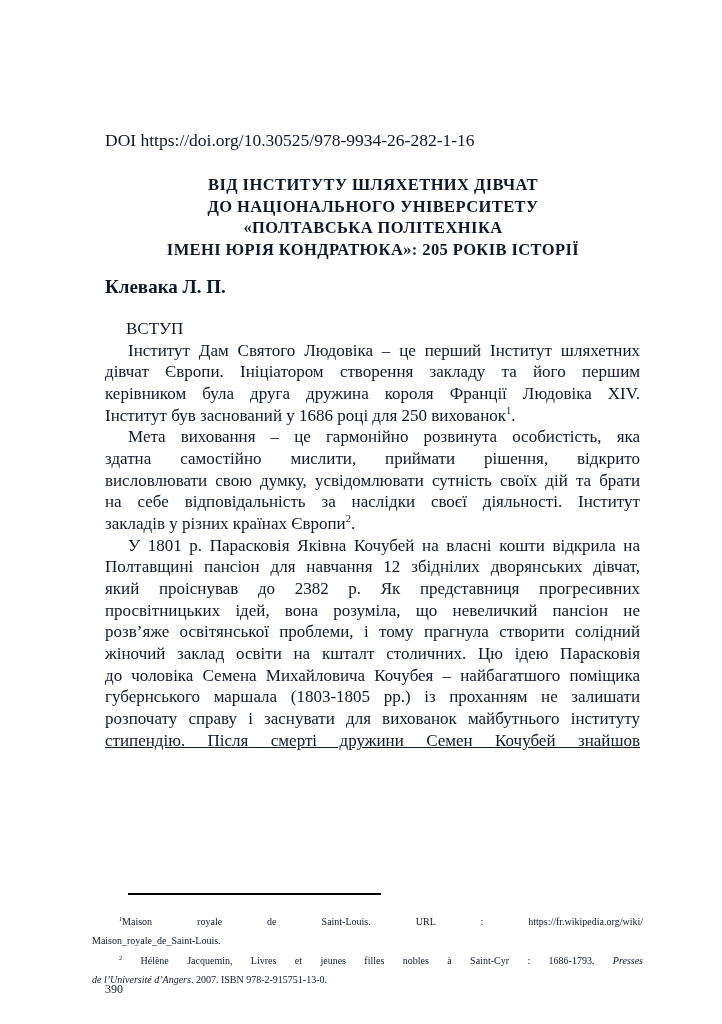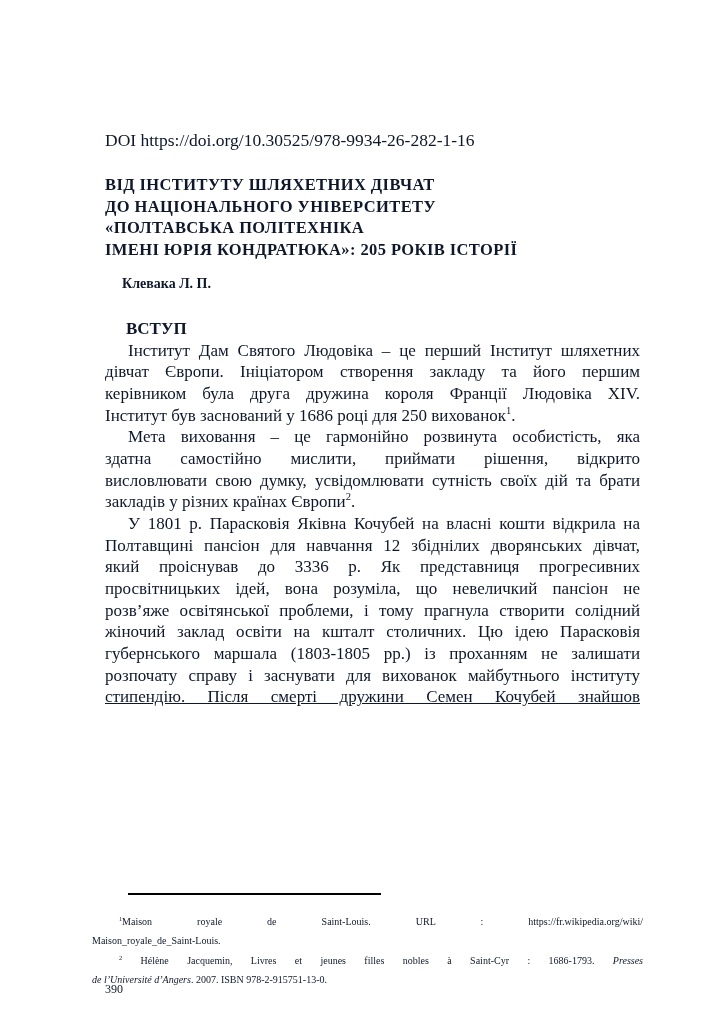--- a/index.html
+++ b/index.html
@@ -24,44 +24,44 @@
     width: 536px;
     font-size: 17.5px;
     line-height: 22px;
     white-space: nowrap;
   }
   .title {
     position: absolute;
     left: 105px;
     top: 128px;
     width: 536px;
-    text-align: left;
+    text-align: center;
     font-weight: bold;
     font-size: 16.5px;
     line-height: 21.7px;
     letter-spacing: 0.4px;
   }
   .author {
     position: absolute;
-    left: 122px;
+    left: 105px;
     top: 230px;
     width: 536px;
     font-weight: bold;
-    font-size: 14px;
+    font-size: 19px;
   }
   .body-col {
     position: absolute;
     left: 105px;
     top: 272px;
     width: 535px;
     font-size: 17px;
     line-height: 21.67px;
   }
   .heading {
-    font-weight: bold;
+    font-weight: normal;
     text-indent: 21px;
   }
   .para .ln {
     text-align: justify;
     text-align-last: justify;
   }
   .para .ln:first-child { text-indent: 23px; }
   .para .ln:last-child { text-align-last: left; }
   .para.cont .ln:last-child { text-align-last: justify; text-decoration: underline; }
   sup {
@@ -114,29 +114,31 @@
     <div class="para">
         <div class="ln">Інститут Дам Святого Людовіка – це перший Інститут шляхетних</div>
         <div class="ln">дівчат Європи. Ініціатором створення закладу та його першим</div>
         <div class="ln">керівником була друга дружина короля Франції Людовіка XIV.</div>
         <div class="ln">Інститут був заснований у 1686 році для 250 вихованок<sup>1</sup>.</div>
       </div>
     <div class="para">
         <div class="ln">Мета виховання – це гармонійно розвинута особистість, яка</div>
         <div class="ln">здатна самостійно мислити, приймати рішення, відкрито</div>
         <div class="ln">висловлювати свою думку, усвідомлювати сутність своїх дій та брати</div>
+        <div class="ln">на себе відповідальність за наслідки своєї діяльності. Інститут</div>
         <div class="ln">закладів у різних країнах Європи<sup>2</sup>.</div>
       </div>
     <div class="para cont">
         <div class="ln">У 1801 р. Парасковія Яківна Кочубей на власні кошти відкрила на</div>
         <div class="ln">Полтавщині пансіон для навчання 12 збіднілих дворянських дівчат,</div>
-        <div class="ln">який проіснував до 3336 р. Як представниця прогресивних</div>
+        <div class="ln">який проіснував до 2382 р. Як представниця прогресивних</div>
         <div class="ln">просвітницьких ідей, вона розуміла, що невеличкий пансіон не</div>
         <div class="ln">розв’яже освітянської проблеми, і тому прагнула створити солідний</div>
         <div class="ln">жіночий заклад освіти на кшталт столичних. Цю ідею Парасковія</div>
+        <div class="ln">до чоловіка Семена Михайловича Кочубея – найбагатшого поміщика</div>
         <div class="ln">губернського маршала (1803-1805 рр.) із проханням не залишати</div>
         <div class="ln">розпочату справу і заснувати для вихованок майбутнього інституту</div>
         <div class="ln">стипендію. Після смерті дружини Семен Кочубей знайшов</div>
       </div>
   </div>
 
   <div class="fn-rule"></div>
 
   <div class="footnotes">
     <div class="para">

